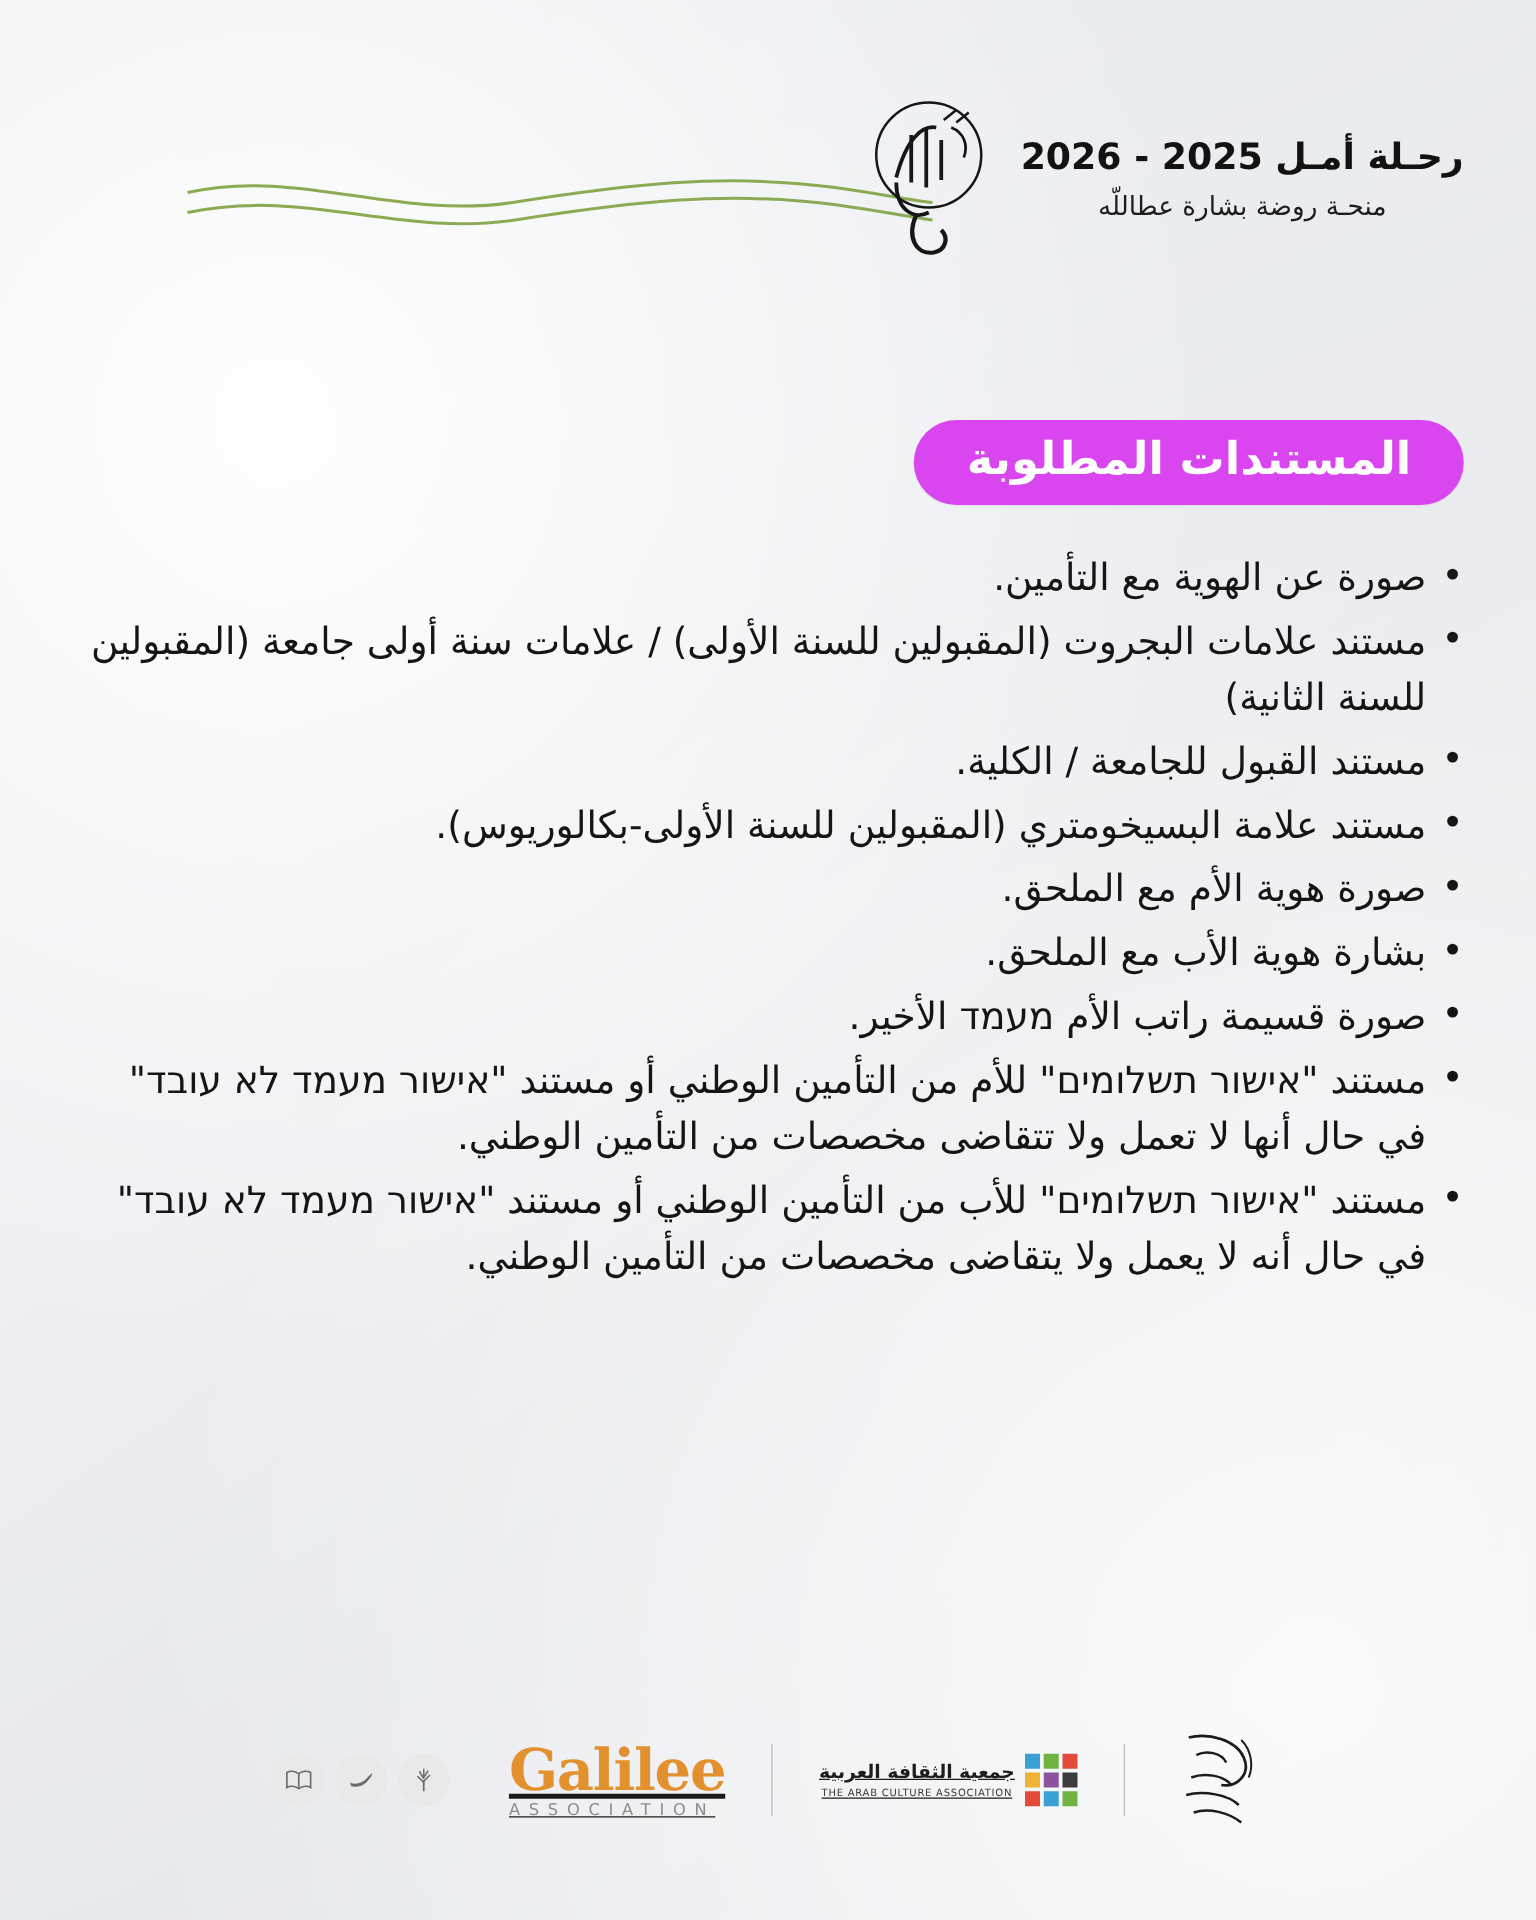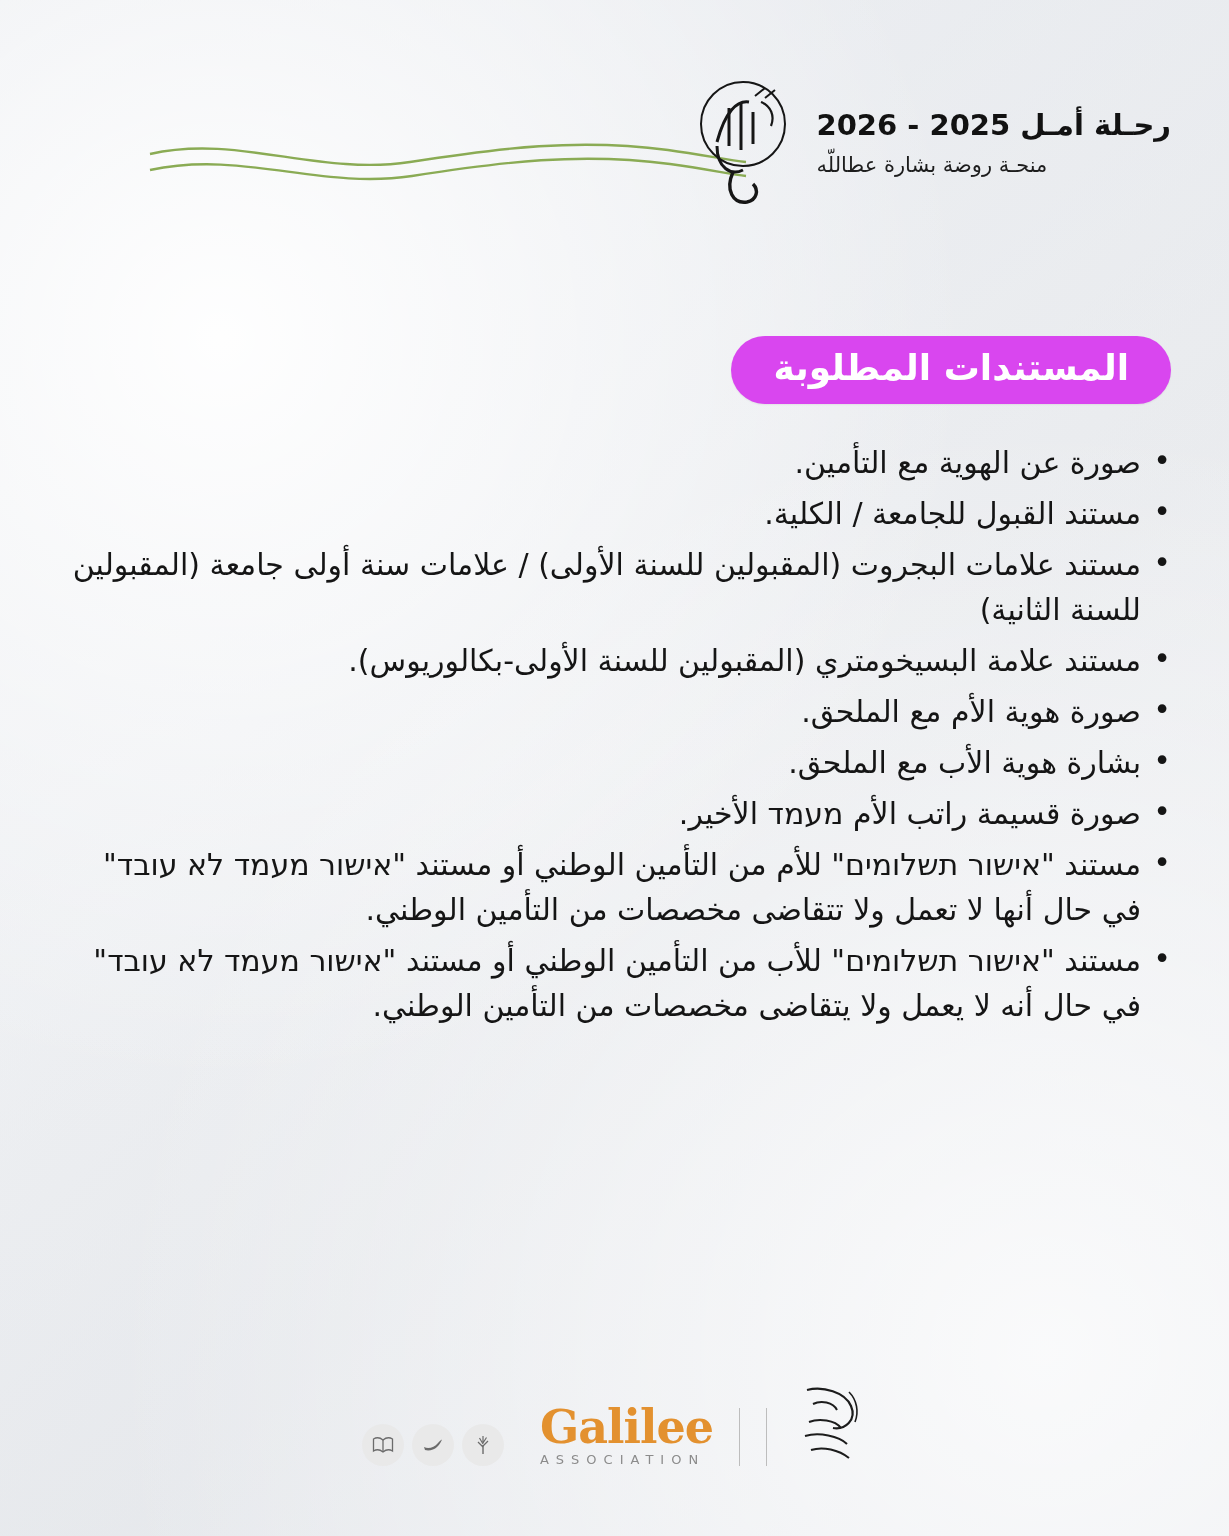--- a/index.html
+++ b/index.html
@@ -38,21 +38,21 @@
   .brand-block {
     position: absolute;
     top: 0;
     right: 0;
     display: flex;
     flex-direction: row;
     align-items: center;
     gap: 18px;
   }
   .brand-text {
-    text-align: left;
+    text-align: center;
     line-height: 1.45;
   }
   .brand-title {
     font-size: 29px;
     font-weight: 700;
     letter-spacing: 0.5px;
     color: #121212;
     white-space: nowrap;
   }
   .brand-sub {
@@ -122,23 +122,24 @@
   }
 
   
   .footer {
     position: absolute;
     bottom: 70px;
     left: 0;
     right: 0;
     display: flex;
     justify-content: center;
-    align-items: flex-end;
-    gap: 26px;
+    align-items: center;
+    gap: 37px;
     direction: ltr;
+    text-decoration: underline;
   }
   .gf-icons {
     display: flex;
     align-items: center;
     gap: 8px;
   }
   .gf-circle {
     width: 42px;
     height: 42px;
     border-radius: 50%;
@@ -239,22 +240,22 @@
         <path d="M68 24 l 10 -8 M78 26 l 10 -8" stroke="#161616" stroke-width="2" fill="none"></path>
       </svg>
     </div>
   </div>
 </div>
 
 <div class="title-pill">المستندات المطلوبة</div>
 
 <ul class="doc-list">
   <li>صورة عن الهوية مع التأمين.</li>
+  <li>مستند علامات البجروت (المقبولين للسنة الأولى) / علامات سنة أولى جامعة (المقبولين للسنة الثانية)</li>
   <li>مستند القبول للجامعة / الكلية.</li>
-  <li>مستند علامات البجروت (المقبولين للسنة الأولى) / علامات سنة أولى جامعة (المقبولين للسنة الثانية)</li>
   <li>مستند علامة البسيخومتري (المقبولين للسنة الأولى-بكالوريوس).</li>
   <li>صورة هوية الأم مع الملحق.</li>
   <li>بشارة هوية الأب مع الملحق.</li>
   <li>صورة قسيمة راتب الأم מעמד الأخير.</li>
   <li>مستند "אישור תשלומים" للأم من التأمين الوطني أو مستند "אישור מעמד לא עובד" في حال أنها لا تعمل ولا تتقاضى مخصصات من التأمين الوطني.</li>
   <li>مستند "אישור תשלומים" للأب من التأمين الوطني أو مستند "אישור מעמד לא עובד" في حال أنه لا يعمل ولا يتقاضى مخصصات من التأمين الوطني.</li>
 </ul>
 
 <div class="footer">
 
@@ -278,20 +279,37 @@
     </div>
   </div>
 
   <div class="galilee-word">
     <div class="galilee-name">Galilee</div>
     <div class="galilee-sub">ASSOCIATION</div>
   </div>
 
   <div class="divider"></div>
 
+  <div class="aca">
+    <div class="aca-wrap">
+      <div class="aca-arabic">جمعية الثقافة العربية</div>
+      <div class="aca-en">THE ARAB CULTURE ASSOCIATION</div>
+    </div>
+    <div class="aca-grid">
+      <span style="background:#3aa0d6"></span>
+      <span style="background:#6fb443"></span>
+      <span style="background:#e24b3a"></span>
+      <span style="background:#f2b233"></span>
+      <span style="background:#8c54a0"></span>
+      <span style="background:#3c3c3c"></span>
+      <span style="background:#e24b3a"></span>
+      <span style="background:#3aa0d6"></span>
+      <span style="background:#6fb443"></span>
+    </div>
+  </div>
 
   <div class="divider"></div>
 
   <div class="rouda-mark">
     <svg width="74" height="84" viewBox="0 0 74 84" xmlns="http://www.w3.org/2000/svg">
       <path d="M14 8 C 30 4, 52 10, 58 24 C 64 38, 52 48, 40 46" fill="none" stroke="#1c1c1c" stroke-width="2.2"></path>
       <path d="M20 22 C 28 18, 40 20, 44 28" fill="none" stroke="#1c1c1c" stroke-width="2"></path>
       <path d="M16 40 C 26 36, 42 38, 48 46" fill="none" stroke="#1c1c1c" stroke-width="2"></path>
       <path d="M12 54 C 26 50, 46 54, 54 62" fill="none" stroke="#1c1c1c" stroke-width="2"></path>
       <path d="M18 68 C 30 64, 46 68, 56 76" fill="none" stroke="#1c1c1c" stroke-width="2"></path>

